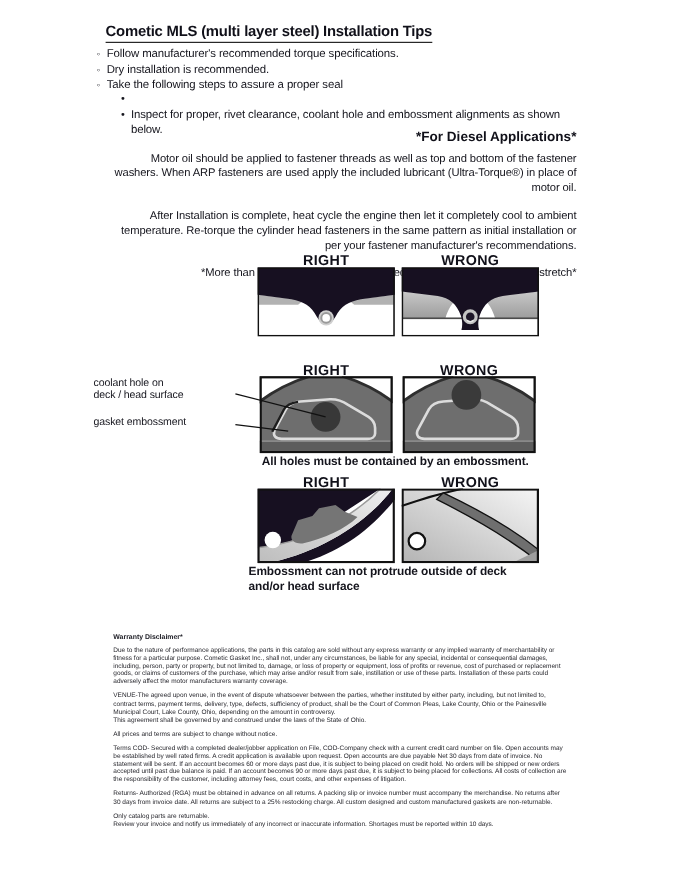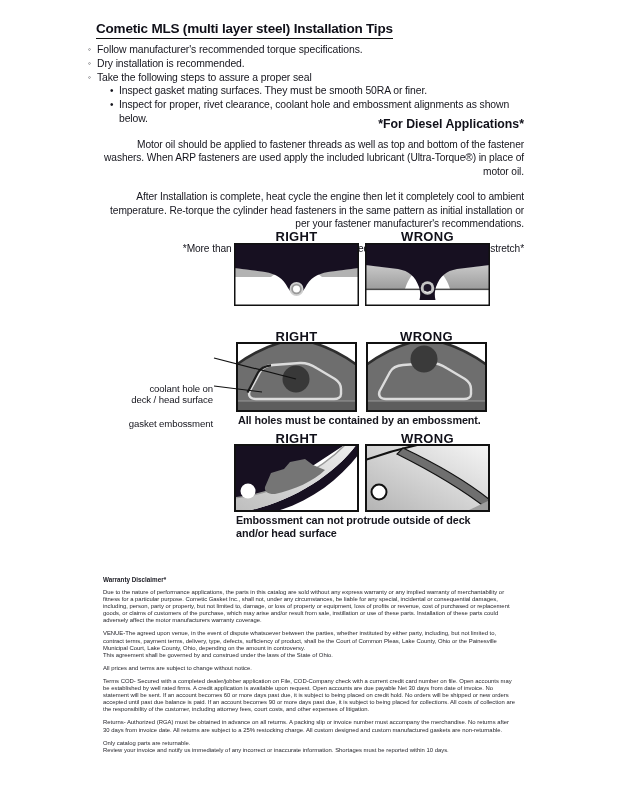--- a/index.html
+++ b/index.html
@@ -33,22 +33,22 @@
   .dlabel {
     position:absolute; width:125px; text-align:center;
     font-size:13px; font-weight:bold; letter-spacing:0.3px; color:#101019;
   }
   .panel { position:absolute; display:block; }
   .caption {
     position:absolute; font-size:10.8px; font-weight:600; color:#15151d;
     letter-spacing:-0.1px; line-height:12.5px; white-space:pre-line;
   }
   .side-label {
-    position:absolute; left:85px; width:128px; text-align:right;
-    font-size:9.6px; line-height:10.6px; color:#15151d; letter-spacing:-0.1px;margin-top:40px;
+    position:absolute; left:85px; width:128px; text-align:left;
+    font-size:9.6px; line-height:10.6px; color:#15151d; letter-spacing:-0.1px;
   }
   .leader-overlay { position:absolute; left:210px; top:350px; pointer-events:none; }
 
   
   .disclaimer { position:absolute; left:103px; top:576px; width:414px; color:#26262c; }
   .disclaimer h3 { font-size:6.3px; font-weight:bold; margin-bottom:6px; color:#1a1a22; }
   .disclaimer p { font-size:5.9px; line-height:7.1px; margin-bottom:6px; white-space:pre-line; }
 
   .page-number {
     position:absolute; left:384px; top:760px;
@@ -70,21 +70,20 @@
     <div class="tip-row">
       <span class="mark">◦</span>
       <span>Dry installation is recommended.</span>
     </div>
     <div class="tip-row">
       <span class="mark">◦</span>
       <span>Take the following steps to assure a proper seal</span>
     </div>
     <div class="tip-row sub">
       <span class="mark">•</span>
-      <span>Inspect gasket mating surfaces.  They must be smooth 50RA or finer.</span>
     </div>
     <div class="tip-row sub">
       <span class="mark">•</span>
       <span>Inspect for proper, rivet clearance, coolant hole and embossment alignments as shown below.</span>
     </div>
   </div>
 
   <div class="diesel">
     <h2>*For Diesel Applications*</h2>
     <p>Motor oil should be applied to fastener threads as well as top and bottom of the fastener washers. When ARP fasteners are used apply the included lubricant (Ultra-Torque®) in place of motor oil.</p>
@@ -191,21 +190,21 @@
       </linearGradient>
     </defs>
     <rect x="0" y="0" width="125" height="68" fill="url(#wbg)"></rect>
     <path d="M0,16 C20,9 38,4 56,0" fill="none" stroke="#111" stroke-width="2"></path>
     <path d="M38,4 C76,22 105,40 125,56 L125,67 C101,48 68,28 32,10 Z" fill="#6f6f6f" stroke="#111" stroke-width="1.2"></path>
     <path d="M100,68 L125,56 L125,68 Z" fill="#9e9e9e"></path>
     <circle cx="14" cy="48" r="7.5" fill="#ffffff" stroke="#111" stroke-width="2"></circle>
     <rect x="1" y="1" width="123" height="66" fill="none" stroke="#111" stroke-width="2"></rect>
   </svg>
 
-  <div class="caption" style="left:236px; top:514px; width:280px;">Embossment can not protrude outside of deck
+  <div class="caption" style="left:226px; top:514px; width:280px;">Embossment can not protrude outside of deck
 and/or head surface</div>
 
   <div class="disclaimer">
     <h3>Warranty Disclaimer*</h3>
     <p>Due to the nature of performance applications, the parts in this catalog are sold without any express warranty or any implied warranty of merchantability or fitness for a particular purpose.  Cometic Gasket Inc., shall not, under any circumstances, be liable for any special, incidental or consequential damages, including, person, party or property, but not limited to, damage, or loss of property or equipment, loss of profits or revenue, cost of purchased or replacement goods, or claims of customers of the purchase, which may arise and/or result from sale, instillation or use of these parts.  Installation of these parts could adversely affect the motor manufacturers warranty coverage.</p>
     <p>VENUE-The agreed upon venue, in the event of dispute whatsoever between the parties, whether instituted by either party, including, but not limited to, contract terms, payment terms, delivery, type, defects, sufficiency of product, shall be the Court of Common Pleas, Lake County, Ohio or the Painesville Municipal Court, Lake County, Ohio, depending on the amount in controversy.
 This agreement shall be governed by and construed under the laws of the State of Ohio.</p>
     <p>All prices and terms are subject to change without notice.</p>
     <p>Terms COD- Secured with a completed dealer/jobber application on File, COD-Company check with a current credit card number on file.  Open accounts may be established by well rated firms.  A credit application is available upon request.  Open accounts are due payable Net 30 days from date of invoice.  No statement will be sent.  If an account becomes 60 or more days past due, it is subject to being placed on credit hold.  No orders will be shipped or new orders accepted until past due balance is paid.  If an account becomes 90 or more days past due, it is subject to being placed for collections.  All costs of collection are the responsibility of the customer, including attorney fees, court costs, and other expenses of litigation.</p>
     <p>Returns- Authorized (RGA) must be obtained in advance on all returns.  A packing slip or invoice number must accompany the merchandise.  No returns after 30 days from invoice date.  All returns are subject to a 25% restocking charge.  All custom designed and custom manufactured gaskets are non-returnable.</p>

